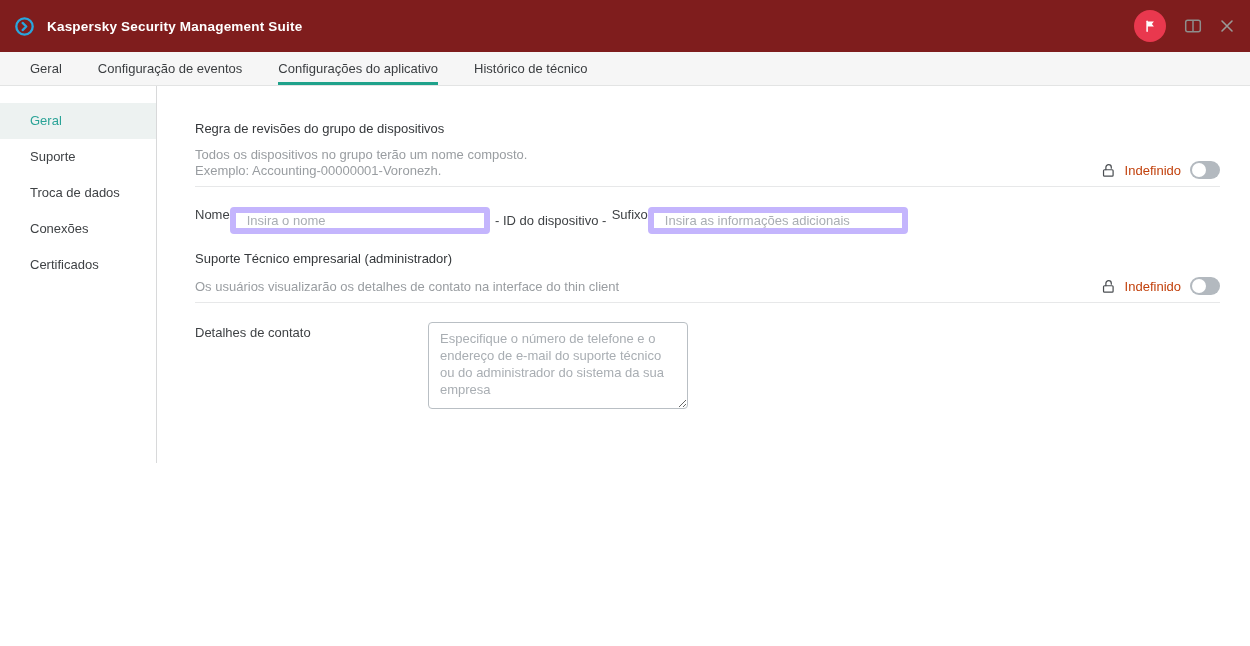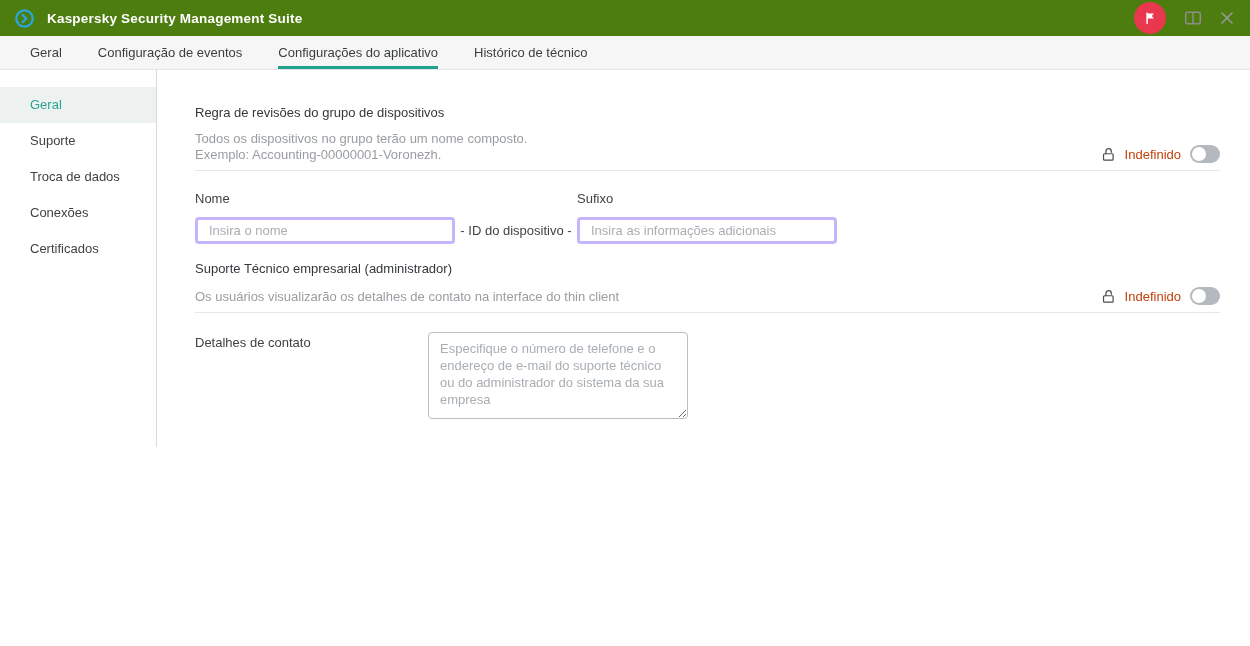--- a/index.html
+++ b/index.html
@@ -6,21 +6,21 @@
   html,body { width:1250px; height:646px; overflow:hidden; }
   body {
     font-family:"Liberation Sans", sans-serif;
     font-size:13px;
     color:#3f4245;
     background:#ffffff;
   }
 
   
   .titlebar {
-    height:36px; background:#4d7c0f;
+    height:52px; background:#7f1d1d;
     display:flex; align-items:center;
     padding:0 16px 0 14px;
   }
   .logo-wrap { width:21px; height:21px; display:flex; align-items:center; justify-content:center; }
   .app-title { color:#ffffff; font-weight:bold; font-size:13.5px; margin-left:12px; letter-spacing:.2px; }
   .titlebar-right { margin-left:auto; display:flex; align-items:center; gap:18px; }
   .avatar {
     width:32px; height:32px; border-radius:50%;
     background:#e9384e; display:flex; align-items:center; justify-content:center;
     cursor:pointer;
@@ -71,32 +71,32 @@
     background:#b3b9bf; position:relative; cursor:pointer; flex:none;
   }
   .toggle .knob {
     position:absolute; left:2px; top:2px; width:14px; height:14px;
     border-radius:50%; background:#ffffff;
   }
 
   .divider { border-top:1px solid #e7e8e9; margin-top:7px; }
 
   .fields-row { display:flex; margin-top:20px; }
-  .field { display:flex; flex-direction:column; }
+  .field { display:flex; flex-direction:row; }
   .field-label { line-height:15px; margin-bottom:11px; color:#3f4245; }
   .text-input {
     width:260px; height:27px;
-    border:3px solid #c4b5fd; border-radius:4px;
+    border:6px solid #c4b5fd; border-radius:4px;
     padding:0 11px; font-family:"Liberation Sans", sans-serif;
     font-size:13px; color:#3f4245; outline:none; background:#fff;
   }
   .text-input::placeholder { color:#a9aeb3; opacity:1; }
   .field-sep {
     width:122px; align-self:flex-end; height:27px; line-height:27px;
-    text-align:center; color:#3f4245; white-space:nowrap;margin-top:20px;
+    text-align:center; color:#3f4245; white-space:nowrap;
   }
 
   .section2-title { margin-top:17px; }
 
   .contact-row { display:flex; margin-top:19px; }
   .contact-label { width:233px; padding-top:3px; color:#3f4245; }
   .contact-textarea {
     width:260px; height:87px;
     border:1px solid #b9bfc4; border-radius:4px;
     padding:7px 11px; font-family:"Liberation Sans", sans-serif;

